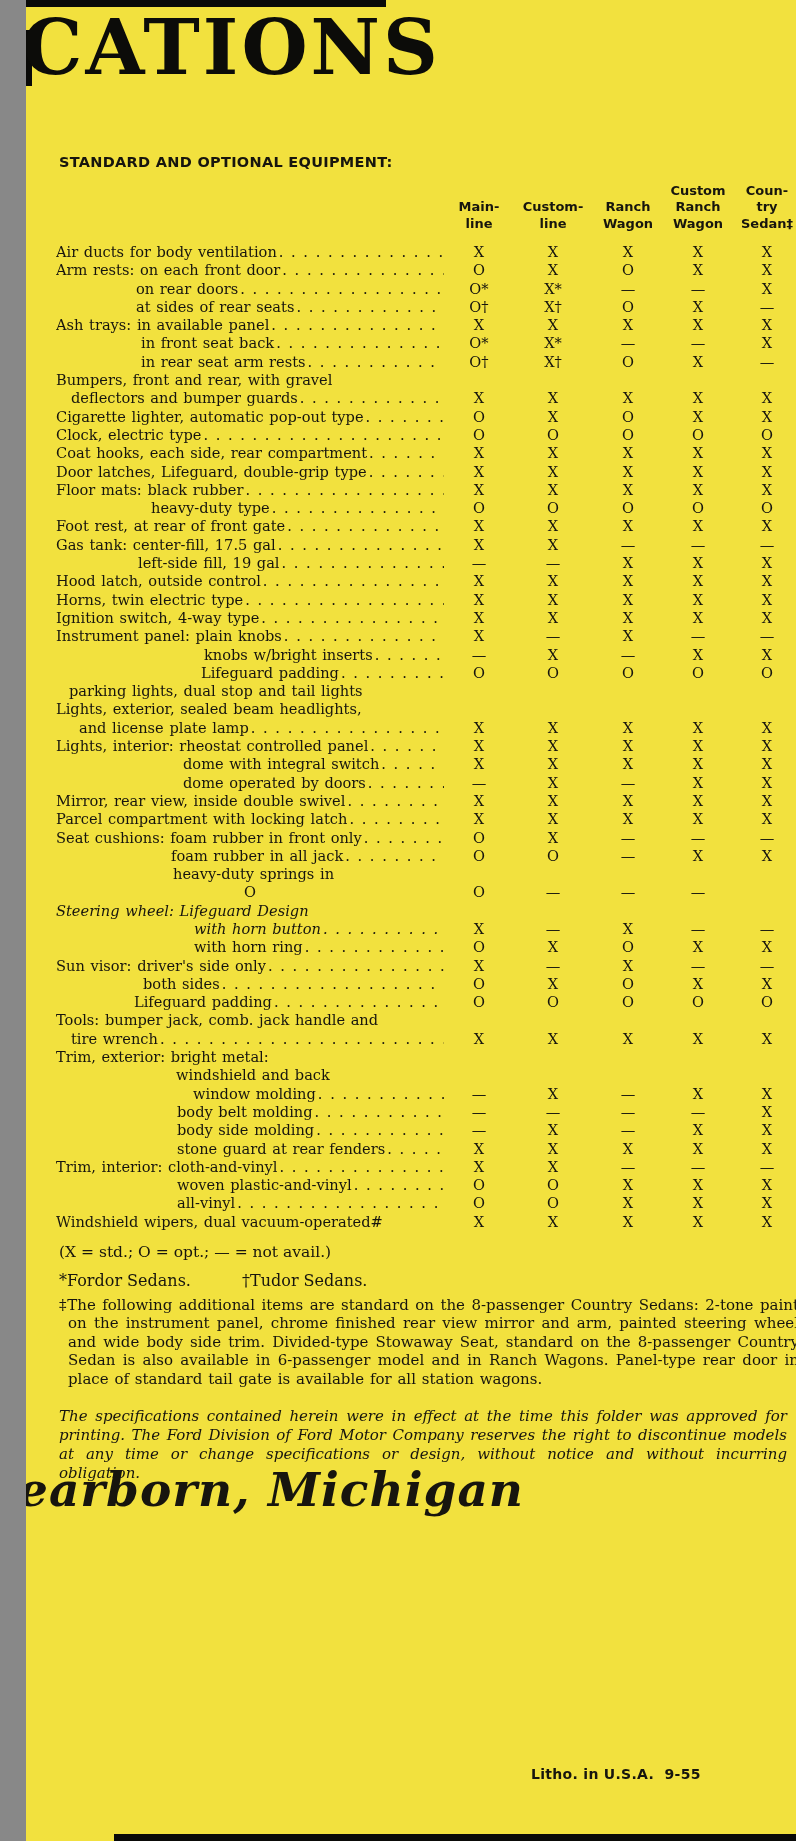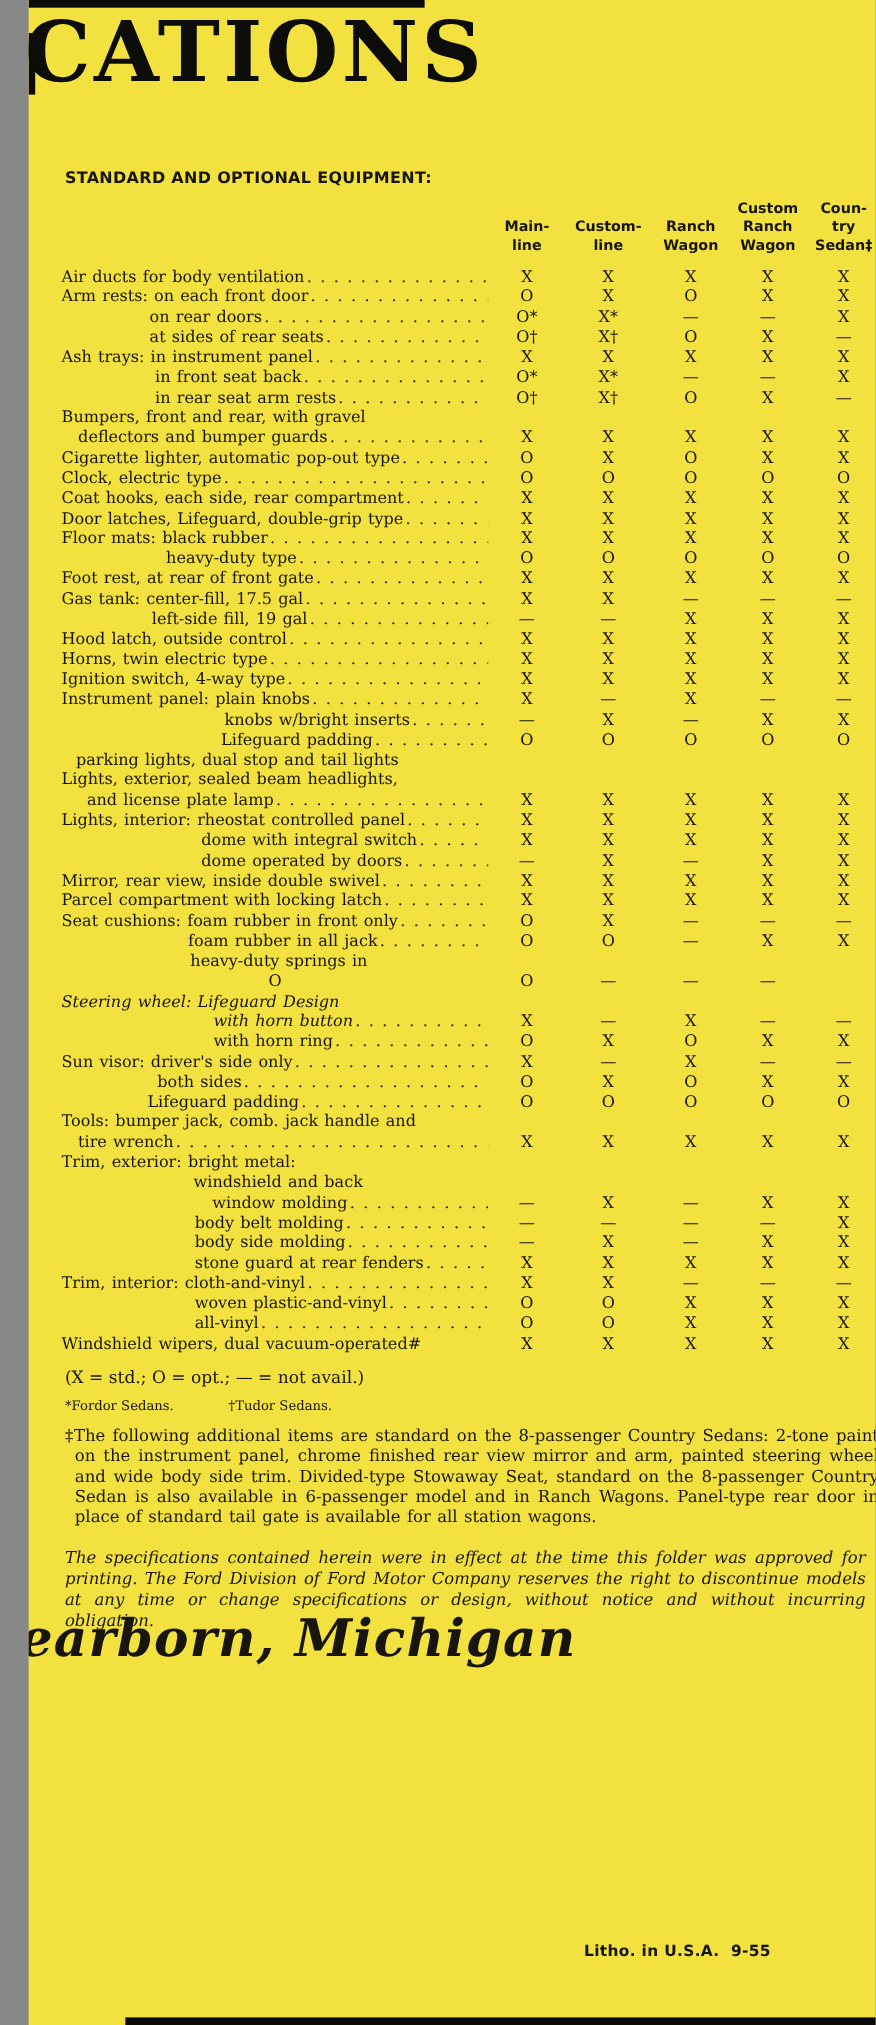--- a/index.html
+++ b/index.html
@@ -19,21 +19,21 @@
         text-align:center;white-space:pre-line;}
   .tbody{margin-top:11px;}
   .row{height:18.3px;font-size:14.6px;line-height:18.3px;word-spacing:1px;}
   .lbl{display:flex;white-space:nowrap;overflow:hidden;}
   .lbl-text{white-space:nowrap;}
   .leader{flex:1;overflow:hidden;white-space:nowrap;padding-left:2px;color:#17150e;}
   .leader::before{content:". . . . . . . . . . . . . . . . . . . . . . . . . . . . . . . . . . . . . . . . . . . . . . . . . . . . . . . . . . . .";
         letter-spacing:1px;}
   .val{text-align:center;}
   .legend{position:absolute;left:33px;top:1243px;font-size:15.5px;}
-  .footnote-line{position:absolute;left:33px;top:1271px;font-size:12px;}
+  .footnote-line{position:absolute;left:33px;top:1271px;font-size:16px;}
   .footnote-line span{margin-right:46px;}
   .ddagger{position:absolute;left:33px;top:1296px;width:731px;margin:0;font-size:15px;
         line-height:18.4px;text-align:justify;padding-left:9px;text-indent:-9px;word-spacing:1px;}
   .disclaimer{position:absolute;left:33px;top:1407px;width:728px;margin:0;font-size:15px;
         line-height:19px;font-style:italic;text-align:justify;word-spacing:1px;}
   .city{position:absolute;left:-8px;top:1462px;font-family:"DejaVu Serif",serif;
         font-style:italic;font-weight:bold;font-size:47px;letter-spacing:1px;white-space:nowrap;}
   .litho{position:absolute;left:505px;top:1766px;font-family:"DejaVu Sans",sans-serif;
         font-weight:bold;font-size:14px;white-space:pre;letter-spacing:0.3px;}
   .bottom-bar{position:absolute;left:88px;top:1834px;width:708px;height:7px;background:#0a0a08;}
@@ -103,21 +103,21 @@
             <span class="leader"></span>
           </div>
           <div class="val">O†</div>
           <div class="val">X†</div>
           <div class="val">O</div>
           <div class="val">X</div>
           <div class="val">—</div>
         </div>
         <div class="row">
           <div class="lbl" style="padding-left: 0px;">
-            <span class="lbl-text">Ash trays: in instrument panel</span>
+            <span class="lbl-text">Ash trays: in available panel</span>
             <span class="leader"></span>
           </div>
           <div class="val">X</div>
           <div class="val">X</div>
           <div class="val">X</div>
           <div class="val">X</div>
           <div class="val">X</div>
         </div>
         <div class="row">
           <div class="lbl" style="padding-left: 85px;">

